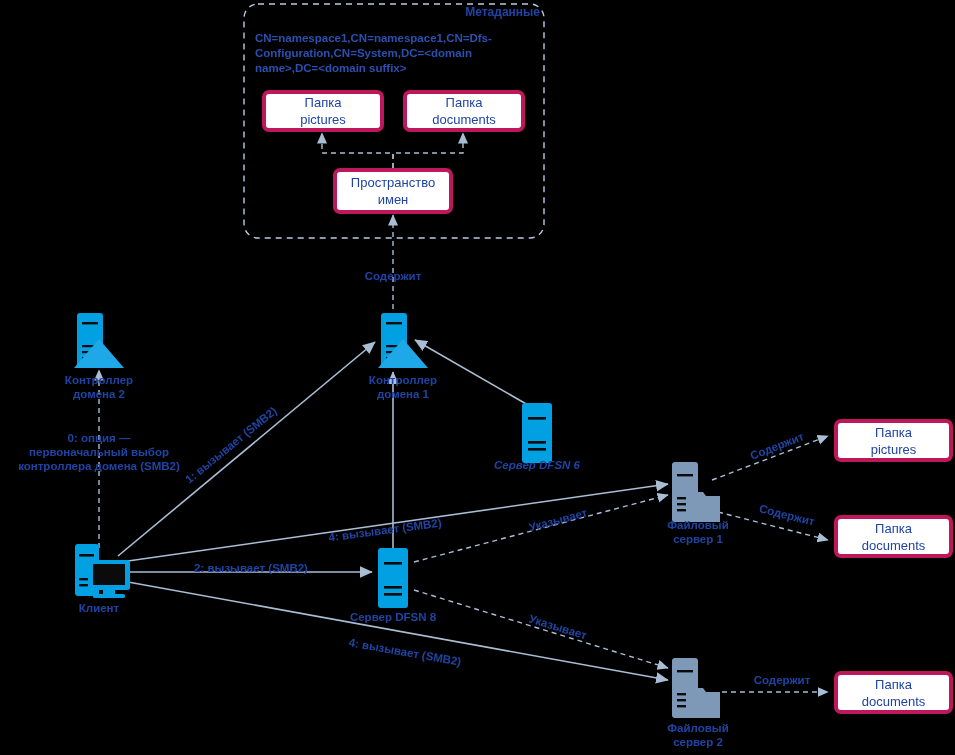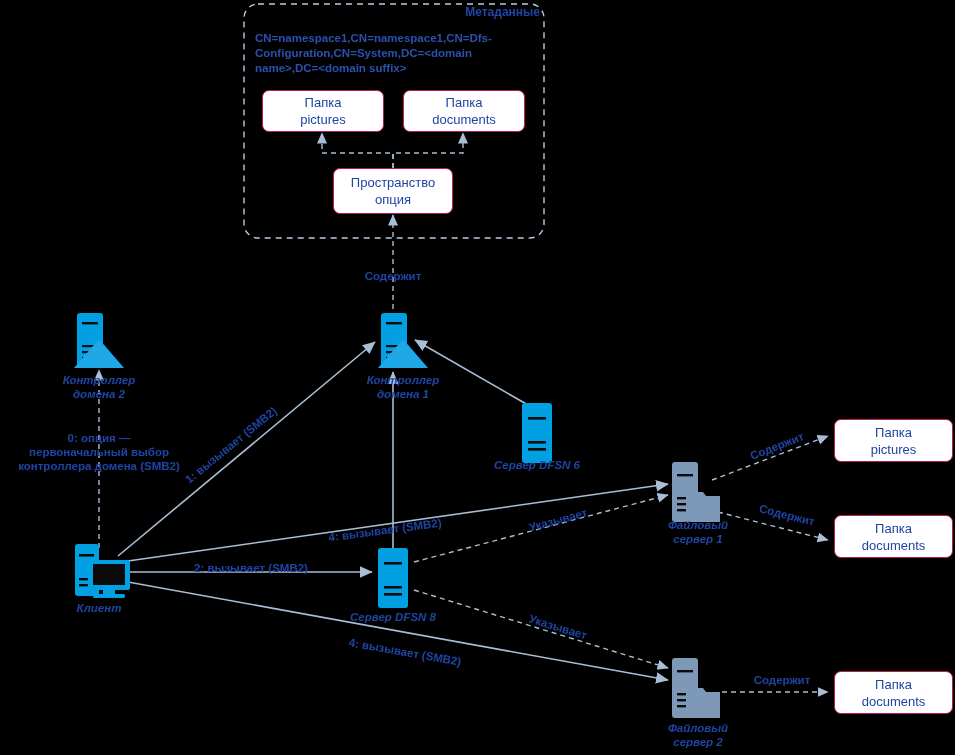--- a/index.html
+++ b/index.html
@@ -24,36 +24,35 @@
   }
   .node-label {
     position: absolute;
     color: #1f44a3;
     font-size: 11.5px;
     font-weight: bold;
     text-align: center;
     line-height: 14px;
     white-space: pre-line;
     pointer-events: none;
-    font-style: italic;
   }
   .node-label.italic { font-style: italic; }
   .edge-label {
     position: absolute;
     color: #1f44a3;
     font-size: 11.5px;
     font-weight: bold;
     text-align: center;
     line-height: 14px;
     white-space: nowrap;
   }
   .box {
     position: absolute;
     background: #ffffff;
-    border: 1px solid #be185d;
+    border: 4px solid #be185d;
     border-radius: 7px;
     color: #1f44a3;
     font-size: 13px;
     line-height: 17px;
     text-align: center;
     display: flex;
     align-items: center;
     justify-content: center;
     white-space: pre-line;
     box-sizing: border-box;
@@ -190,21 +189,21 @@
 
   <div class="meta-dn" style="left:255px; top:31px; width:280px;">CN=namespace1,CN=namespace1,CN=Dfs-Configuration,CN=System,DC=&lt;domain name&gt;,DC=&lt;domain suffix&gt;</div>
 
   <div class="box" style="left:262px; top:90px; width:122px; height:42px;">Папка
 pictures</div>
 
   <div class="box" style="left:403px; top:90px; width:122px; height:42px;">Папка
 documents</div>
 
   <div class="box" style="left:333px; top:168px; width:120px; height:46px;">Пространство
-опция</div>
+имен</div>
 
   <div class="node-label" style="left:39px; top:373px; width:120px;">Контроллер
 домена 2</div>
 
   <div class="node-label" style="left:343px; top:373px; width:120px;">Контроллер
 домена 1</div>
 
   <div class="node-label italic" style="left:477px; top:458px; width:120px;">Сервер DFSN 6</div>
 
   <div class="node-label" style="left:59px; top:601px; width:80px;">Клиент</div>

